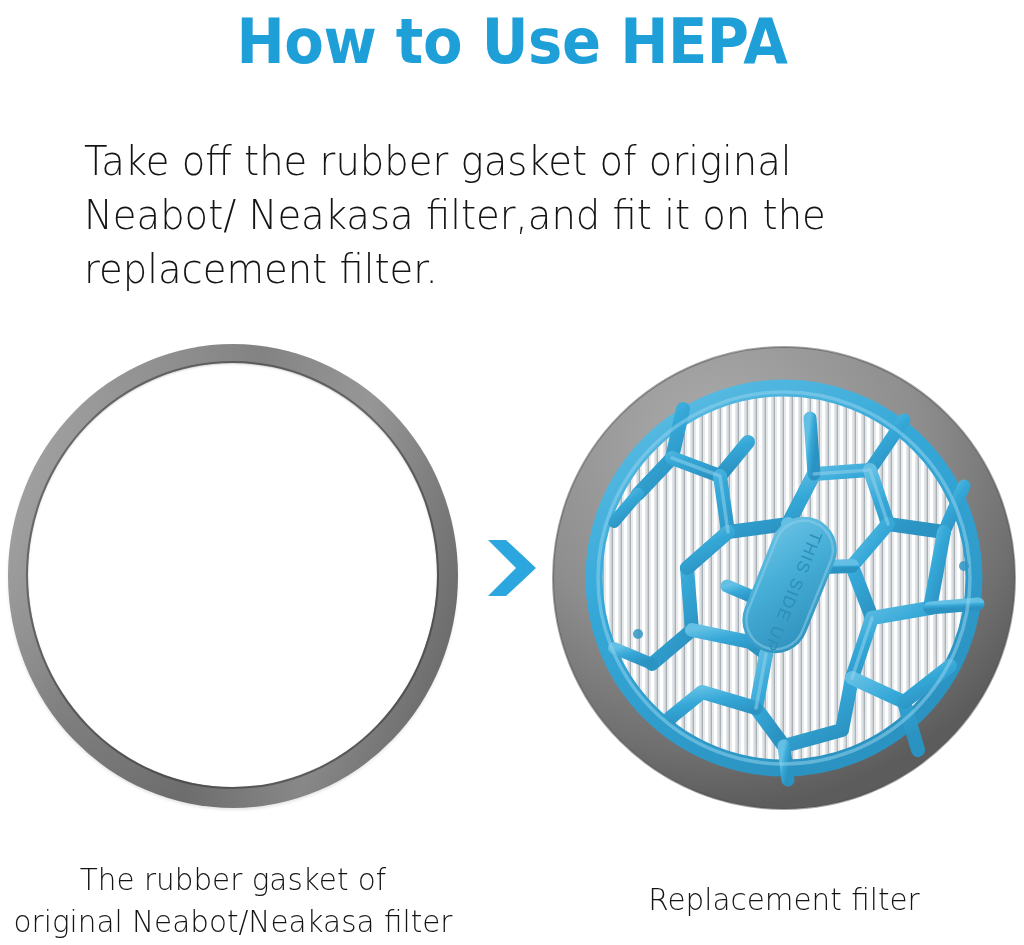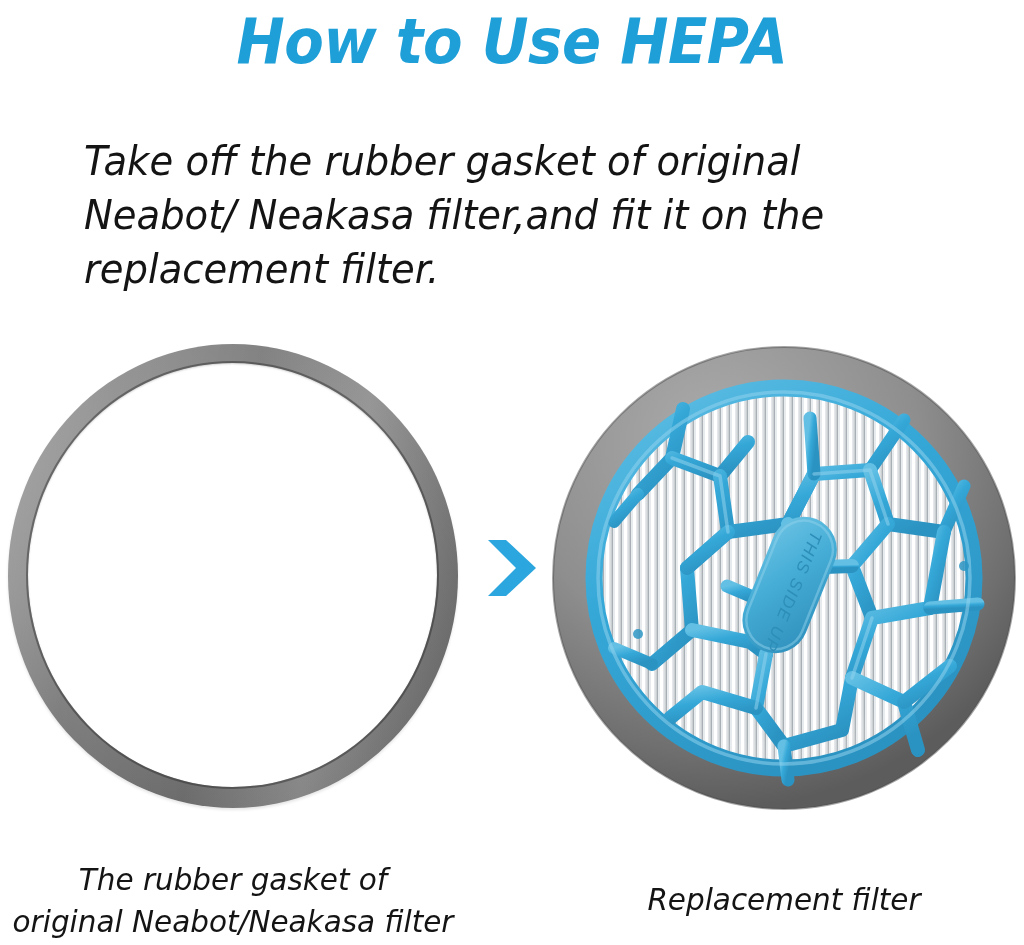--- a/index.html
+++ b/index.html
@@ -14,21 +14,20 @@
     font-family: "Liberation Sans", sans-serif;
     color: #111111;
     position: relative;
   }
 
   #page {
     position: relative;
     width: 1024px;
     height: 945px;
     background: #ffffff;
-    font-style: italic;
   }
 
   
   .title {
     position: absolute;
     left: 0;
     top: 6px;
     width: 1024px;
     text-align: center;
     font-family: "DejaVu Sans", sans-serif;

